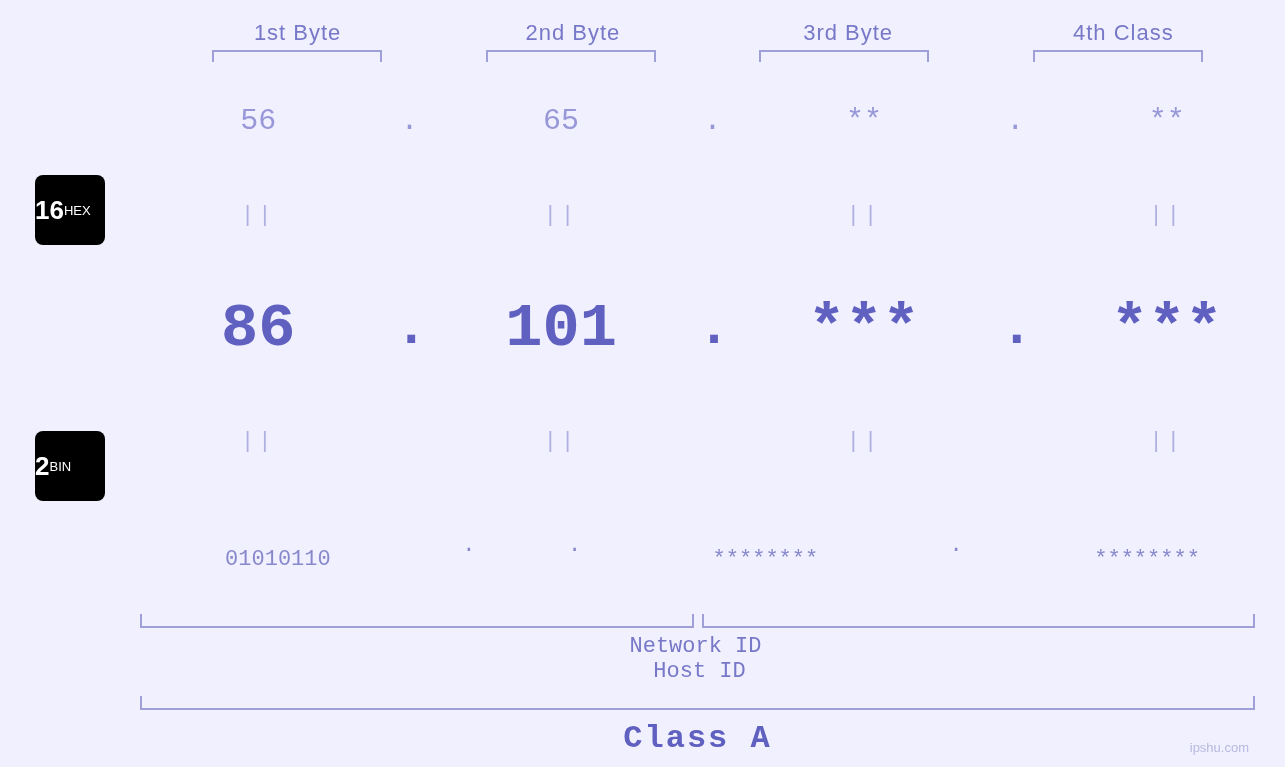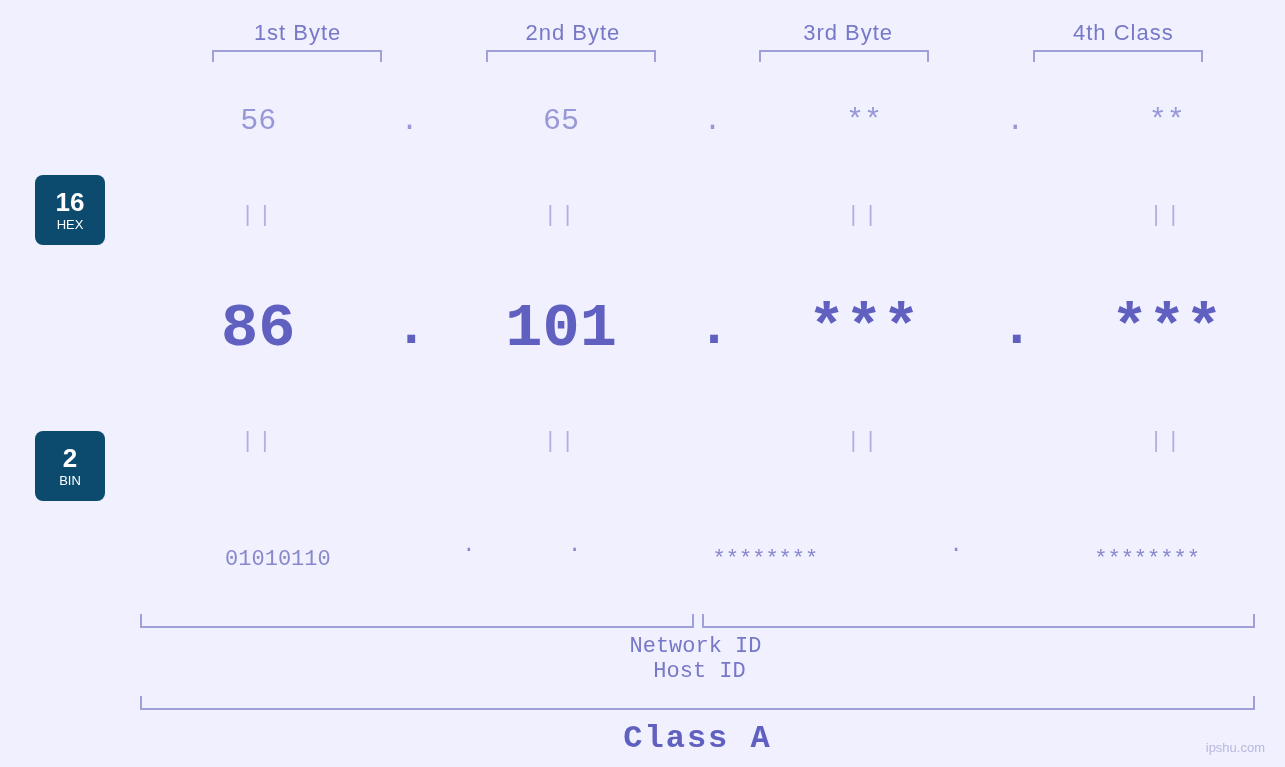--- a/index.html
+++ b/index.html
@@ -79,26 +79,25 @@
       flex-direction: column;
       justify-content: space-around;
       align-items: center;
       width: 140px;
       padding: 20px 0;
     }
 
     .badge {
       width: 70px;
       height: 70px;
-      background-color: #0c4a6e;
+      background-color: #000000;
       border-radius: 8px;
       display: flex;
-      flex-direction: column;
-      align-items: center;
-      justify-content: center;
+      align-items: center;
+      justify-content: flex-start;
       color: white;
       font-family: Arial, sans-serif;
     }
 
     .badge-number {
       font-size: 26px;
       font-weight: bold;
       line-height: 1.1;
     }
 
@@ -269,21 +268,21 @@
       color: #6060c0;
       font-size: 32px;
       font-family: 'Courier New', Courier, monospace;
       font-weight: bold;
       letter-spacing: 2px;
     }
 
     .watermark {
       position: absolute;
       bottom: 12px;
-      right: 20px;
+      right: 36px;
       color: #b8b8e0;
       font-size: 13px;
       font-family: Arial, sans-serif;
     }
   </style>
 </head>
 <body>
 
 <div class="main-container">
 

